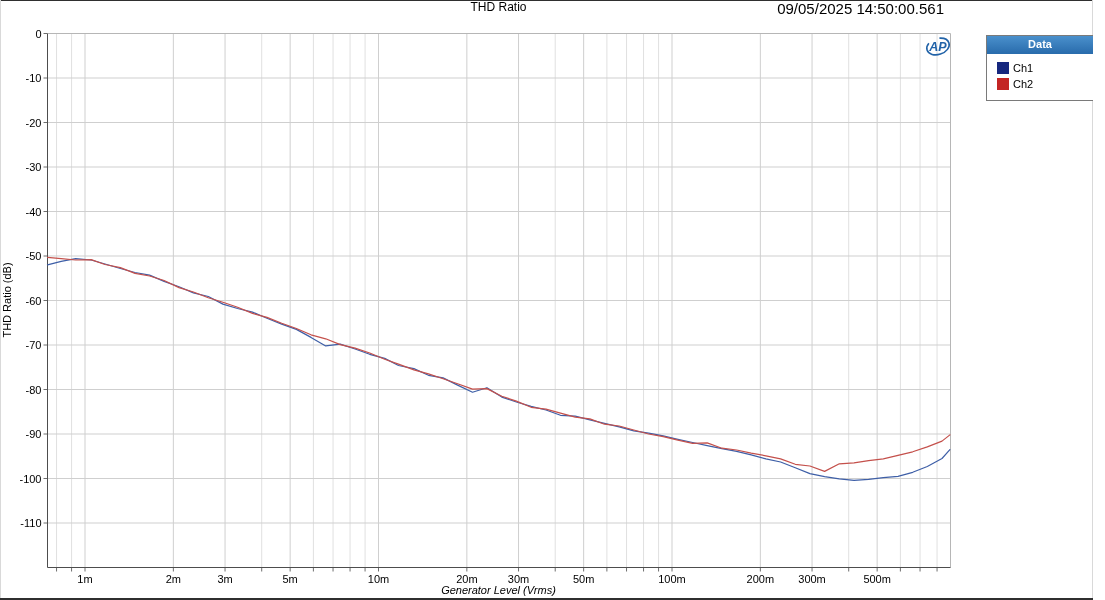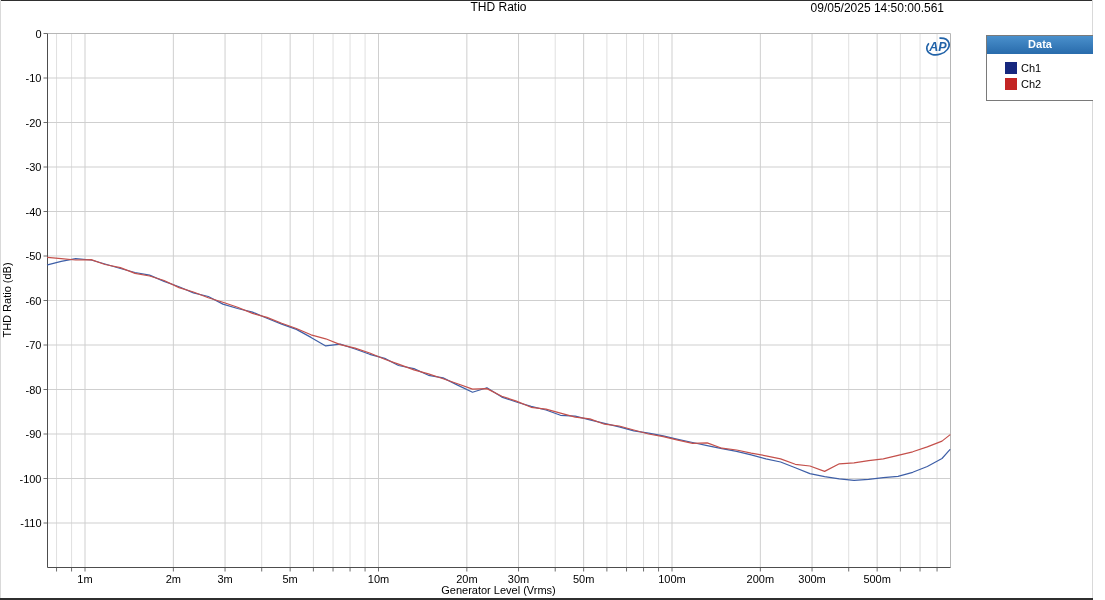--- a/index.html
+++ b/index.html
@@ -12,41 +12,41 @@
   .edge.top{top:0;height:1px;}
   .edge.bottom{bottom:0;height:2px;}
   .side{position:absolute;top:0;height:100%;width:1px;background:#d9d9d9;}
   .side.left{left:0;}
   .side.right{right:0;}
   #chart-title{
     position:absolute;top:0px;left:47px;width:903px;text-align:center;
     font-size:12px;line-height:14px;
   }
   #timestamp{
-    position:absolute;top:2px;right:149px;font-size:12px;line-height:13px;text-align:right;margin-left:6px;
+    position:absolute;top:2px;right:149px;font-size:15px;line-height:13px;text-align:right;margin-left:6px;
   }
   #y-axis-title{
     position:absolute;left:-123px;top:294px;width:260px;text-align:center;
     font-size:11px;transform:rotate(-90deg);transform-origin:center center;
   }
   #x-axis-title{
-    position:absolute;left:47px;width:903px;top:584px;text-align:center;font-size:11px;
+    position:absolute;left:47px;width:903px;top:584px;text-align:center;font-size:11px;font-style:italic;
   }
   #plot-svg{position:absolute;left:0;top:0;}
   .legend{
     position:absolute;left:986px;top:35px;width:116px;background:#fff;
     border:1px solid #7a7a7a;box-sizing:border-box;
   }
   .legend-header{
     background:linear-gradient(#4a90cc,#2a6dad);
     color:#fff;font-weight:bold;font-size:11px;text-align:center;
     padding:2px 8px 3px 0;border-bottom:1px solid #2a6dad;
   }
   .legend-body{padding:4px 6px 6px 10px;}
-  .legend-item{display:flex;align-items:flex-start;margin:4px 8px;font-size:11px;cursor:default;}
+  .legend-item{display:flex;align-items:flex-start;margin:4px 0;font-size:11px;cursor:default;}
   .swatch{width:12px;height:12px;display:inline-block;margin-right:4px;flex:0 0 auto;}
 </style>
 </head>
 <body>
 
 <div id="app">
   <div class="edge top"></div>
   <div class="side left"></div>
   <div class="side right"></div>
 

